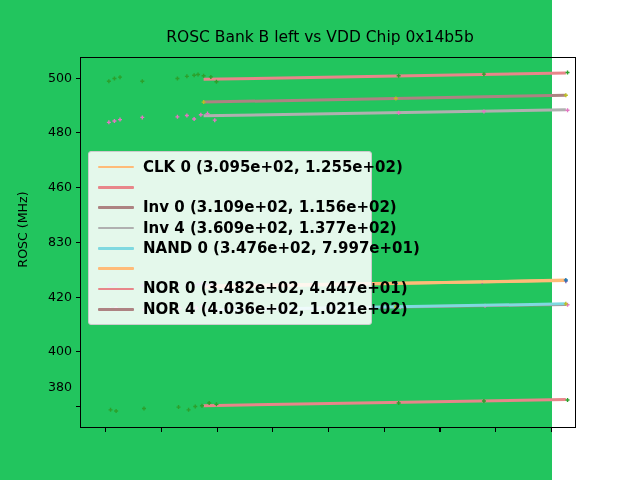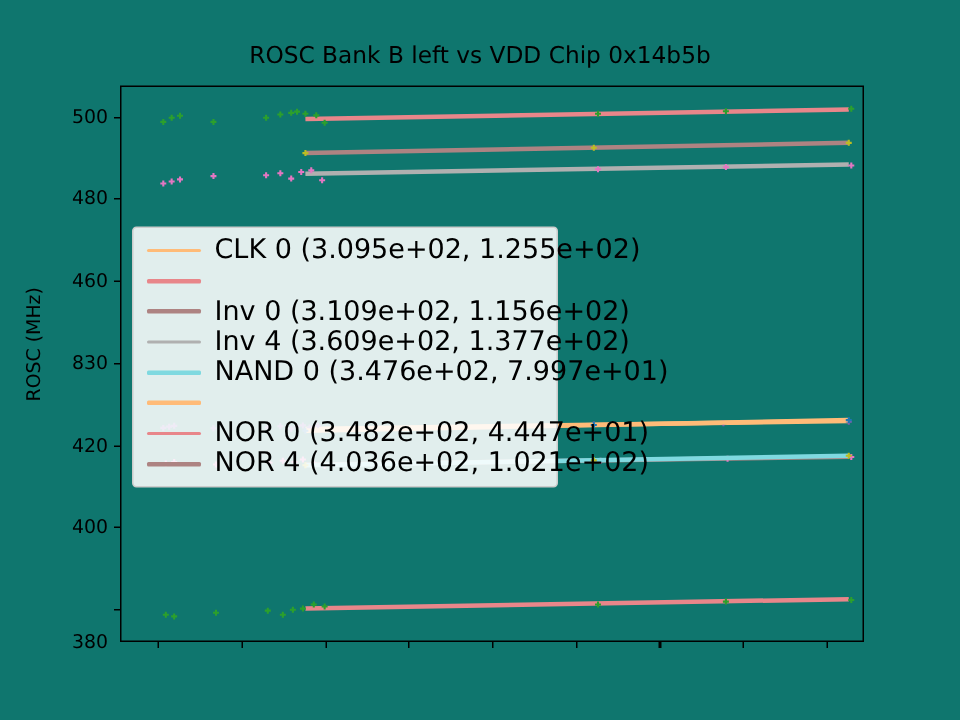--- a/index.html
+++ b/index.html
@@ -10,23 +10,23 @@
   body {
     width: 640px;
     height: 480px;
     font-family: "DejaVu Sans", sans-serif;
     overflow: hidden;
     position: relative;
   }
   #figure {
     position: absolute;
     left: 0; top: 0;
-    width: 640px;
+    width: 552px;
     height: 480px;
-    background: #0f766e;
+    background: #22c55e;
   }
   #chart-title {
     position: absolute;
     left: 0;
     top: 28px;
     width: 640px;
     text-align: center;
     font-size: 15.5px;
     color: #000000;
     letter-spacing: 0px;
@@ -111,24 +111,25 @@
   }
   .legend-swatch {
     width: 36px;
     height: 2.6px;
     margin-right: 9px;
     margin-left: 2px;
     flex: 0 0 auto;
     border-radius: 1px;
   }
   .legend-text {
-    font-size: 18px;
+    font-size: 15px;
     color: #000000;
     white-space: nowrap;
     line-height: 1;
+    font-weight: bold;
   }
   .tickmark-y {
     position: absolute;
     width: 3.6px;
     height: 1.1px;
     background: #000000;
     left: 76.4px;
   }
   .tickmark-x {
     position: absolute;
@@ -139,21 +140,21 @@
   }
 </style>
 </head>
 <body>
 
 <div id="figure">
 
   <div id="chart-title">ROSC Bank B left vs VDD Chip 0x14b5b</div>
 
   <div id="ytick-col">
-      <div class="tick-label-y" style="top: 420px; width: 66px;">380</div>
+      <div class="tick-label-y" style="top: 379px; width: 66px;">380</div>
       <div class="tickmark-y" style="top: 406.096px;"></div>
       <div class="tick-label-y" style="top: 343.336px; width: 66px;">400</div>
       <div class="tickmark-y" style="top: 351.336px;"></div>
       <div class="tick-label-y" style="top: 288.576px; width: 66px;">420</div>
       <div class="tickmark-y" style="top: 296.576px;"></div>
       <div class="tick-label-y" style="top: 233.815px; width: 66px;">830</div>
       <div class="tickmark-y" style="top: 241.815px;"></div>
       <div class="tick-label-y" style="top: 179.055px; width: 66px;">460</div>
       <div class="tickmark-y" style="top: 187.055px;"></div>
       <div class="tick-label-y" style="top: 124.295px; width: 66px;">480</div>

